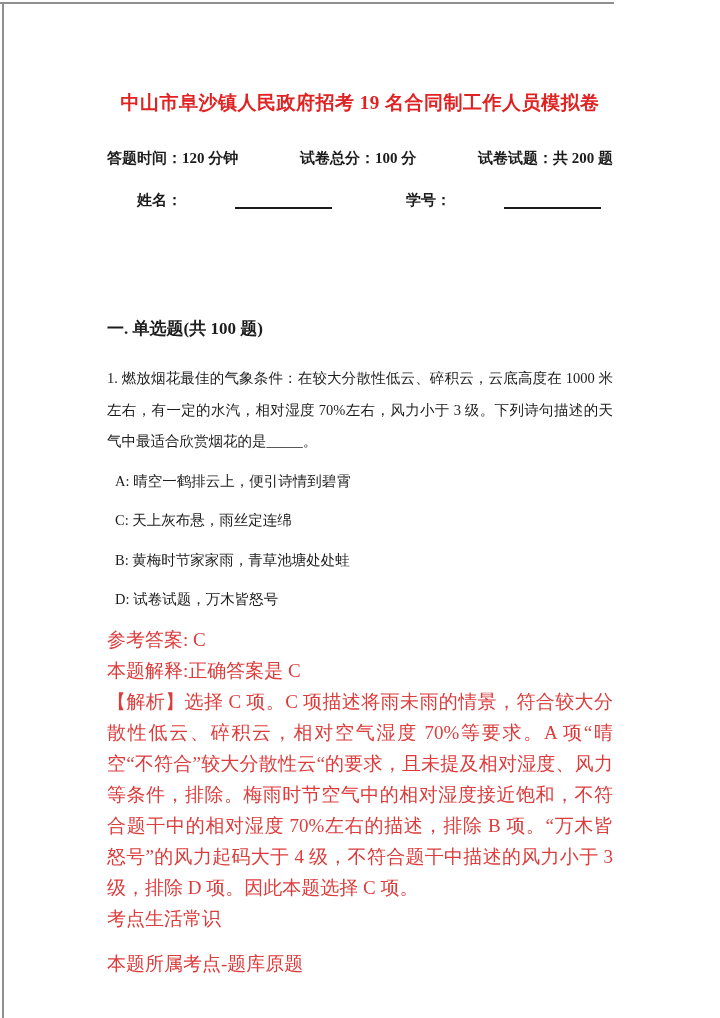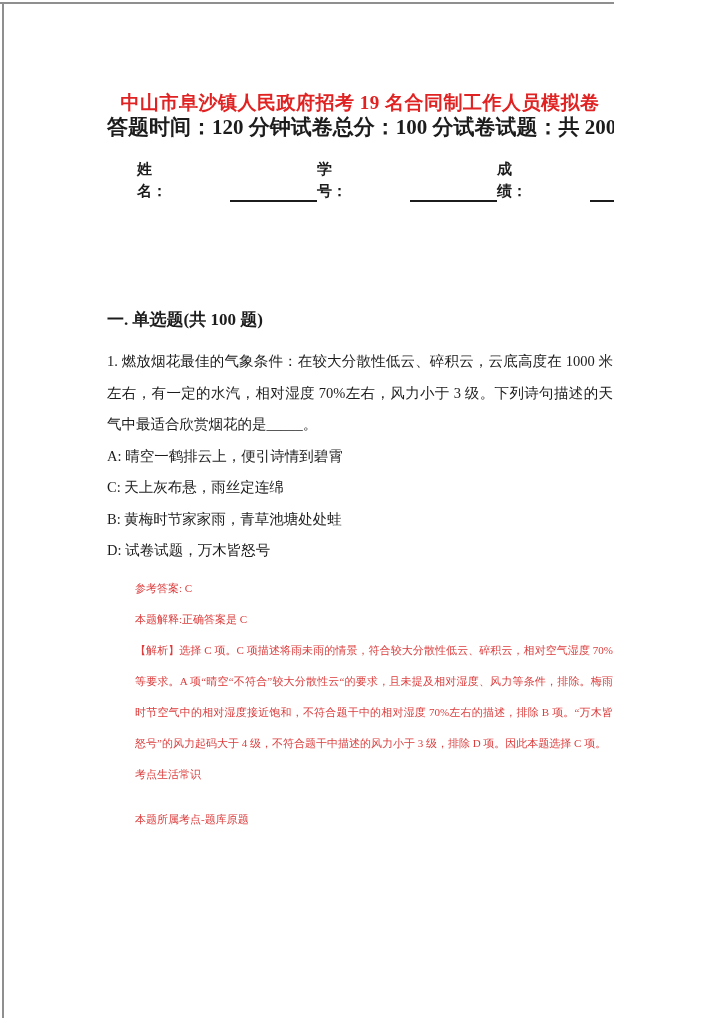--- a/index.html
+++ b/index.html
@@ -30,61 +30,62 @@
     color: var(--title-red);
     font-size: 19px;
     font-weight: bold;
     line-height: 24px;
     letter-spacing: 0.5px;
   }
 
   .meta {
     display: flex;
     justify-content: space-between;
+    margin-top: 31px;
     font-weight: bold;
-    font-size: 21px;
+    font-size: 15px;
     line-height: 24px;
     white-space: nowrap;
   }
 
   .fields {
     display: flex;
     justify-content: space-between;
     margin-top: 19px;
     padding: 0 12px 0 30px;
     font-weight: bold;
     font-size: 15px;
     line-height: 22px;
   }
-  .field { display: flex; align-items: flex-end; gap: 48px; }
+  .field { display: flex; align-items: center; gap: 48px; }
   .blank {
     display: inline-block;
     width: 97px;
     height: 17px;
     margin-left: 5px;
     border-bottom: 2px solid var(--text-black);
   }
 
   .section-heading {
     margin: 106px 0 0 0;
     font-size: 17px;
     font-weight: bold;
     line-height: 24px;
   }
 
   .stem {
-    margin: 14px 0 0 0;
+    margin: 22px 0 0 0;
     font-size: 14.5px;
     line-height: 31.5px;
     text-align: justify;
   }
   .options { margin: 0; }
-  .options p { margin: 0; font-size: 14.5px; line-height: 31.5px; }
+  .options p { margin: 8px; font-size: 14.5px; line-height: 31.5px; }
 
-  .answer-block { color: var(--answer-red); font-size: 11px; margin-left: 28px; }
+  .answer-block { color: var(--answer-red); font-size: 19px; }
   .answer-block p { margin: 0; line-height: 31px; }
   .answer-ref { margin-top: 6px !important; }
   .analysis { text-align: justify; }
   .source { margin-top: 14px !important; }
 </style>
 </head>
 <body>
 
 <div class="page">
   <div class="border-top"></div>
@@ -102,24 +103,20 @@
 
     <div class="fields">
       <div class="field">
         <span>姓名：</span>
         <span class="blank"></span>
       </div>
       <div class="field">
         <span>学号：</span>
         <span class="blank"></span>
       </div>
-      <div class="field">
-        <span>成绩：</span>
-        <span class="blank"></span>
-      </div>
     </div>
 
     <h2 class="section-heading">一. 单选题(共 100 题)</h2>
 
     <p class="stem">1. 燃放烟花最佳的气象条件：在较大分散性低云、碎积云，云底高度在 1000 米左右，有一定的水汽，相对湿度 70%左右，风力小于 3 级。下列诗句描述的天气中最适合欣赏烟花的是_____。</p>
 
     <div class="options">
       <p>A: 晴空一鹤排云上，便引诗情到碧霄</p>
       <p>C: 天上灰布悬，雨丝定连绵</p>
       <p>B: 黄梅时节家家雨，青草池塘处处蛙</p>

